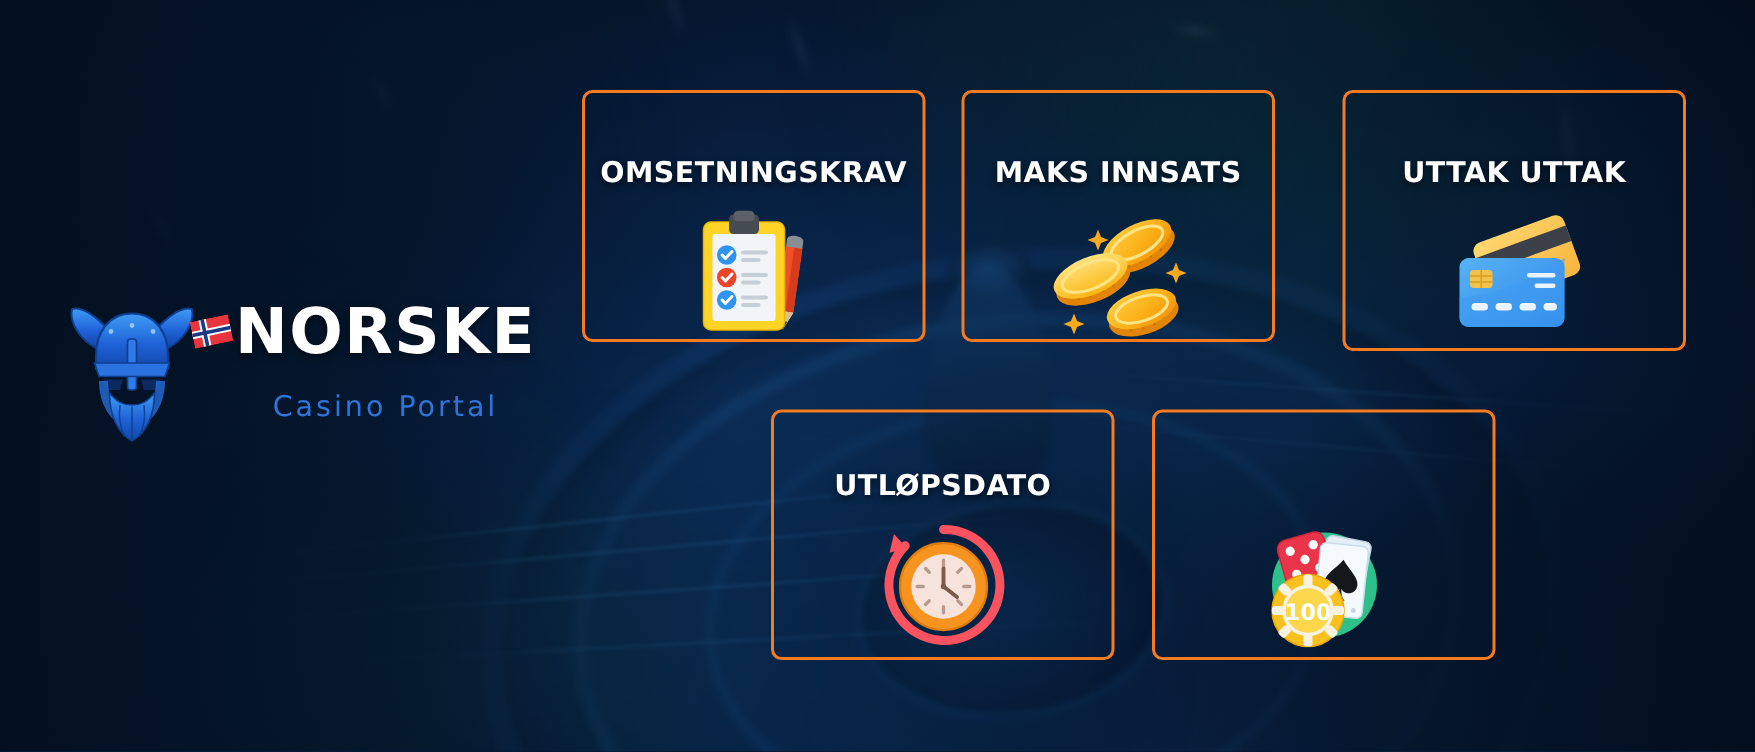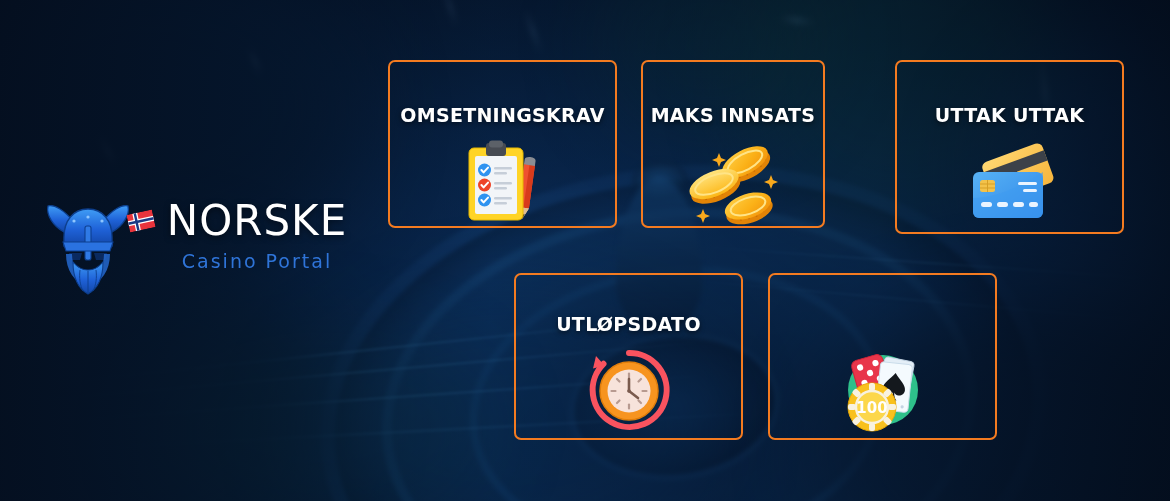--- a/index.html
+++ b/index.html
@@ -89,26 +89,26 @@
   .bg-tint{
     position:absolute;inset:0;
     background:linear-gradient(90deg,rgba(4,14,30,.92) 0%,rgba(4,16,34,.70) 20%,rgba(5,20,42,.38) 42%,rgba(4,16,34,.52) 75%,rgba(3,12,26,.88) 100%);
   }
 
   
   .logo{position:absolute;left:44px;top:196px;width:290px;height:100px;}
   .logo-mark{position:absolute;left:0;top:0;width:88px;height:100px;}
   .logo-txt{position:absolute;left:96px;top:4px;width:234px;}
   .logo-name{
-    font-size:42px;font-weight:400;letter-spacing:1px;color:#ffffff;
+    font-size:42px;font-weight:700;letter-spacing:1px;color:#ffffff;
     font-family:"DejaVu Sans", sans-serif;line-height:1;text-align:center;
     text-shadow:0 2px 6px rgba(0,0,0,.5);
   }
   .logo-sub{
-    margin-top:8px;font-size:19px;color:#2f74d8;letter-spacing:2px;
+    margin-top:18px;font-size:19px;color:#2f74d8;letter-spacing:2px;
     font-family:"DejaVu Sans", sans-serif;text-align:center;
   }
   .flag{position:absolute;left:84px;top:16px;width:26px;height:18px;transform:rotate(-12deg);}
 
   
   .card{
     position:absolute;
     border:2px solid #f47b20;
     border-radius:7px;
     box-sizing:border-box;
@@ -121,21 +121,21 @@
     font-size:19px;
     letter-spacing:.3px;
     font-family:"DejaVu Sans", sans-serif;
     text-shadow:0 2px 5px rgba(0,0,0,.55);
     white-space:nowrap;
   }
   .card-icon{position:absolute;left:0;right:0;display:flex;justify-content:center;}
 
   
   #card-omsetningskrav{left:388px;top:60px;width:229px;height:168px;}
-  #card-maks-innsats  {left:641px;top:60px;width:184px;height:168px;}
+  #card-maks-innsats  {left:641px;top:60px;width:209px;height:168px;}
   #card-maks-uttak    {left:895px;top:60px;width:229px;height:174px;}
   #card-utlopsdato    {left:514px;top:273px;width:229px;height:167px;}
   #card-kvalifiserte-spill{left:768px;top:273px;width:229px;height:167px;}
 
   #card-omsetningskrav .card-title{top:42px;}
   #card-maks-innsats   .card-title{top:42px;}
   #card-maks-uttak     .card-title{top:42px;}
   #card-utlopsdato     .card-title{top:38px;}
   #card-kvalifiserte-spill .card-title{top:38px;}
 

